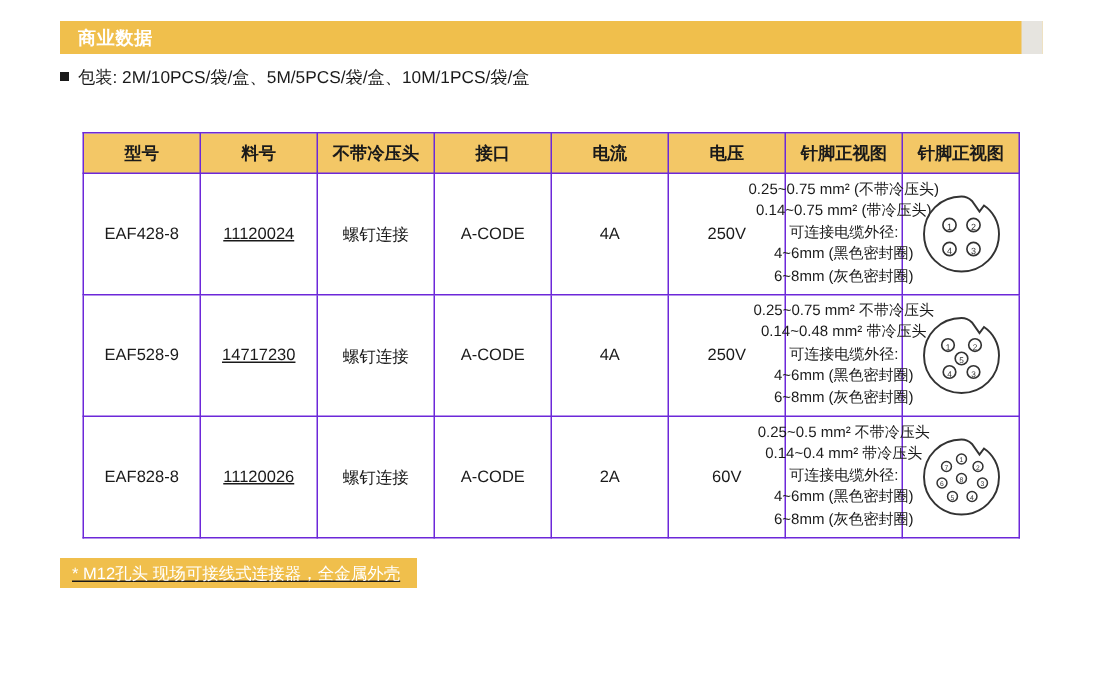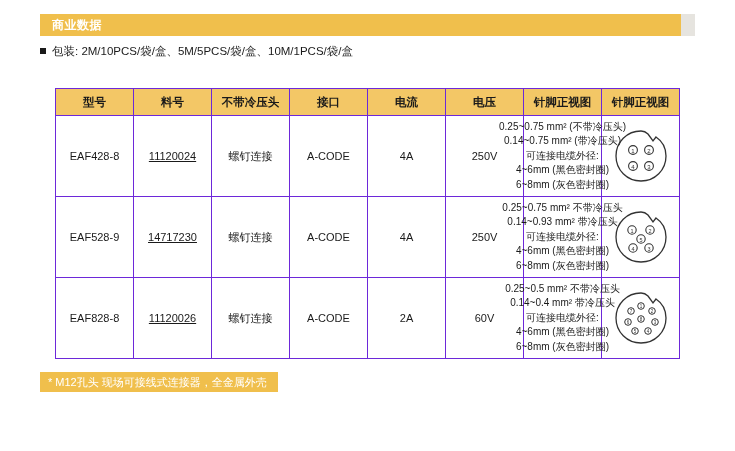--- a/index.html
+++ b/index.html
@@ -135,20 +135,21 @@
   
   .footnote {
     position: absolute;
     left: 40px;
     top: 372px;
     width: 238px;
     height: 20px;
     background: #f0bf4c;
     display: flex;
     align-items: center;
+    text-decoration: underline;
   }
   .footnote span {
     font-size: 11px;
     color: #ffffff;
     padding-left: 8px;
   }
 </style>
 </head>
 <body>
 
@@ -215,21 +216,21 @@
     <tr>
       <td class="model">EAF528-9</td>
       <td class="partno">14717230</td>
       <td class="wiring">螺钉连接</td>
       <td class="iface">A-CODE</td>
       <td class="current">4A</td>
       <td class="voltage">250V</td>
       <td class="wirereq">
         <div class="wirereq-inner">
           <div class="l">0.25~0.75 mm² 不带冷压头</div>
-          <div class="l">0.14~0.93 mm² 带冷压头</div>
+          <div class="l">0.14~0.48 mm² 带冷压头</div>
           <div class="l">可连接电缆外径:</div>
           <div class="l">4~6mm (黑色密封圈)</div>
           <div class="l">6~8mm (灰色密封圈)</div>
         </div>
       </td>
       <td class="pinview">
         <div class="pin-wrap">
           <svg width="64" height="56" viewBox="0 0 64 56">
             <path d="M32 3 C18 3 7 14 7 28 C7 42 18 53 32 53 C46 53 57 42 57 28 C57 20 53 13 47 9 L44 13 L39 6 C37 4 35 3 32 3 Z" fill="none" stroke="#333" stroke-width="1.3"></path>
             <circle cx="23" cy="21" r="4.2" fill="none" stroke="#333" stroke-width="1.1"></circle>

